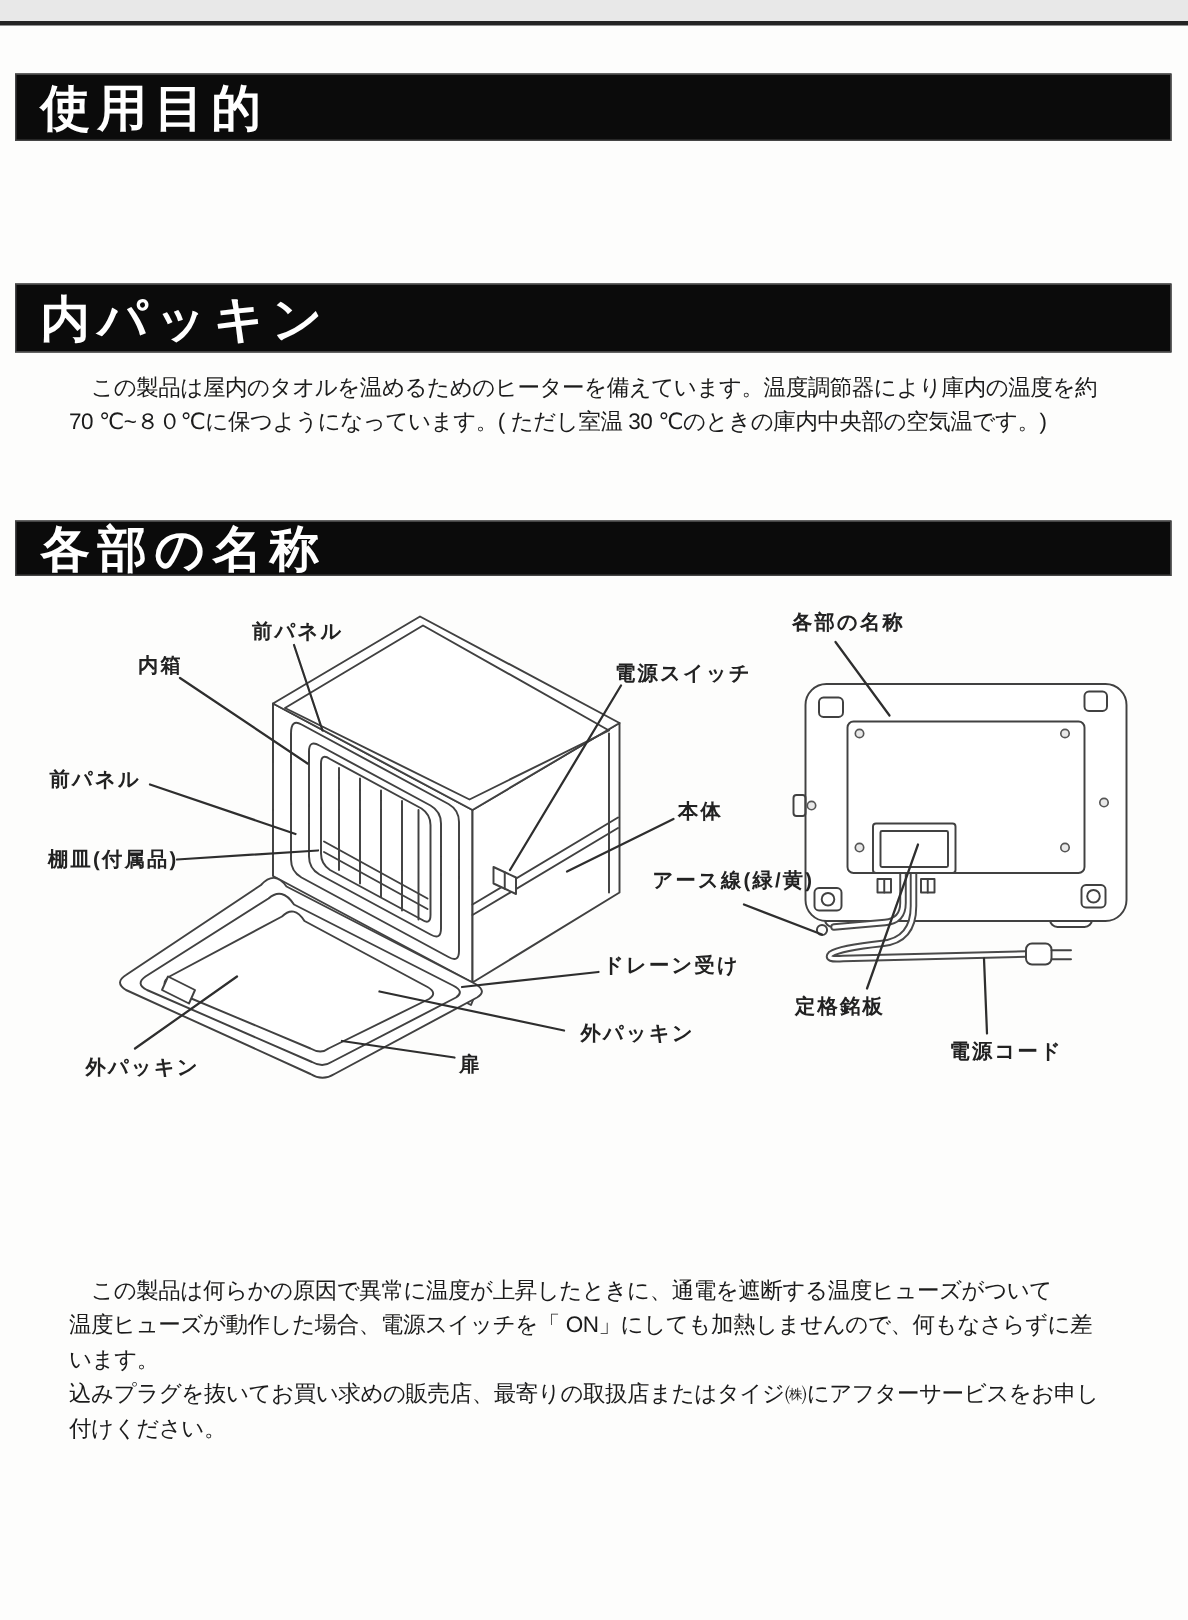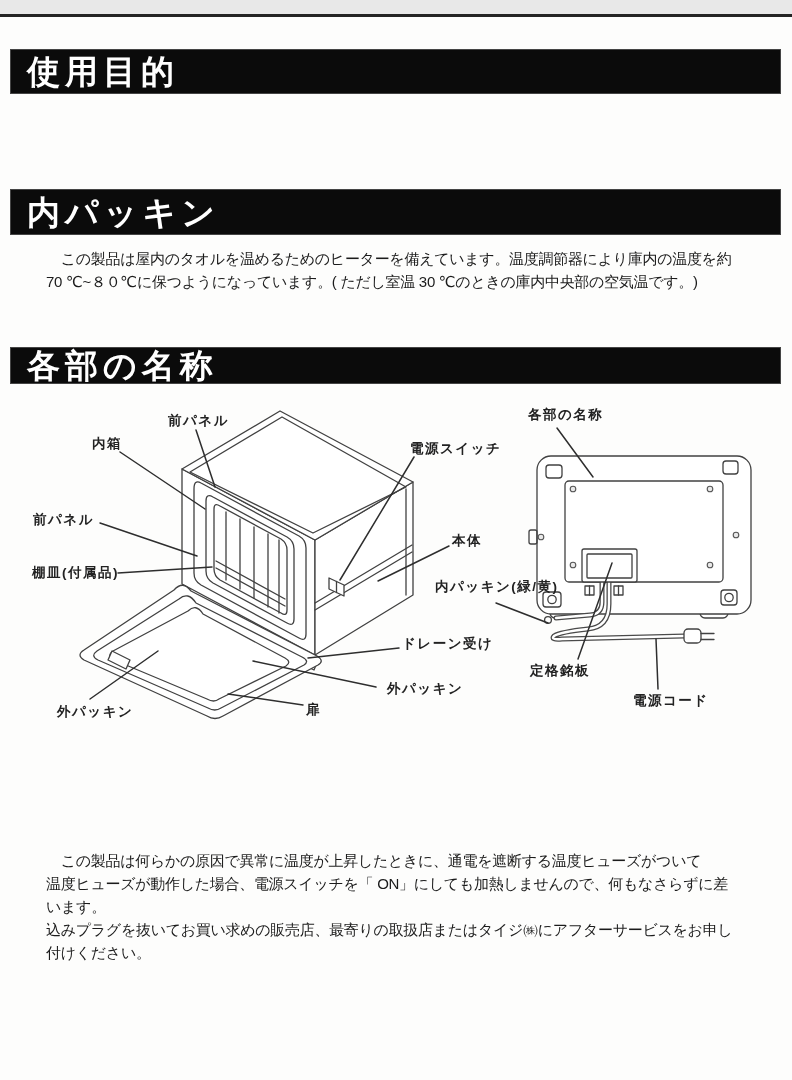--- a/index.html
+++ b/index.html
@@ -173,21 +173,21 @@
     <div class="dlabel" style="left:168px;top:13px">前パネル</div>
     <div class="dlabel" style="left:92px;top:36px">内箱</div>
     <div class="dlabel" style="left:33px;top:112px">前パネル</div>
     <div class="dlabel" style="left:32px;top:165px">棚皿(付属品)</div>
     <div class="dlabel" style="left:57px;top:304px">外パッキン</div>
     <div class="dlabel" style="left:306px;top:302px">扉</div>
     <div class="dlabel" style="left:387px;top:281px">外パッキン</div>
     <div class="dlabel" style="left:402px;top:236px">ドレーン受け</div>
     <div class="dlabel" style="left:410px;top:41px">電源スイッチ</div>
     <div class="dlabel" style="left:452px;top:133px">本体</div>
-    <div class="dlabel" style="left:435px;top:179px">内パッキン(緑/黄)</div>
+    <div class="dlabel" style="left:435px;top:179px">アース線(緑/黄)</div>
     <div class="dlabel" style="left:528px;top:7px">各部の名称</div>
     <div class="dlabel" style="left:530px;top:263px">定格銘板</div>
     <div class="dlabel" style="left:633px;top:293px">電源コード</div>
   </div>
 
   <div class="para" style="top:835px">
     <div>　この製品は何らかの原因で異常に温度が上昇したときに、通電を遮断する温度ヒューズがついて</div>
     <div>温度ヒューズが動作した場合、電源スイッチを「 ON」にしても加熱しませんので、何もなさらずに差</div>
     <div>います。</div>
     <div>込みプラグを抜いてお買い求めの販売店、最寄りの取扱店またはタイジ㈱にアフターサービスをお申し</div>

